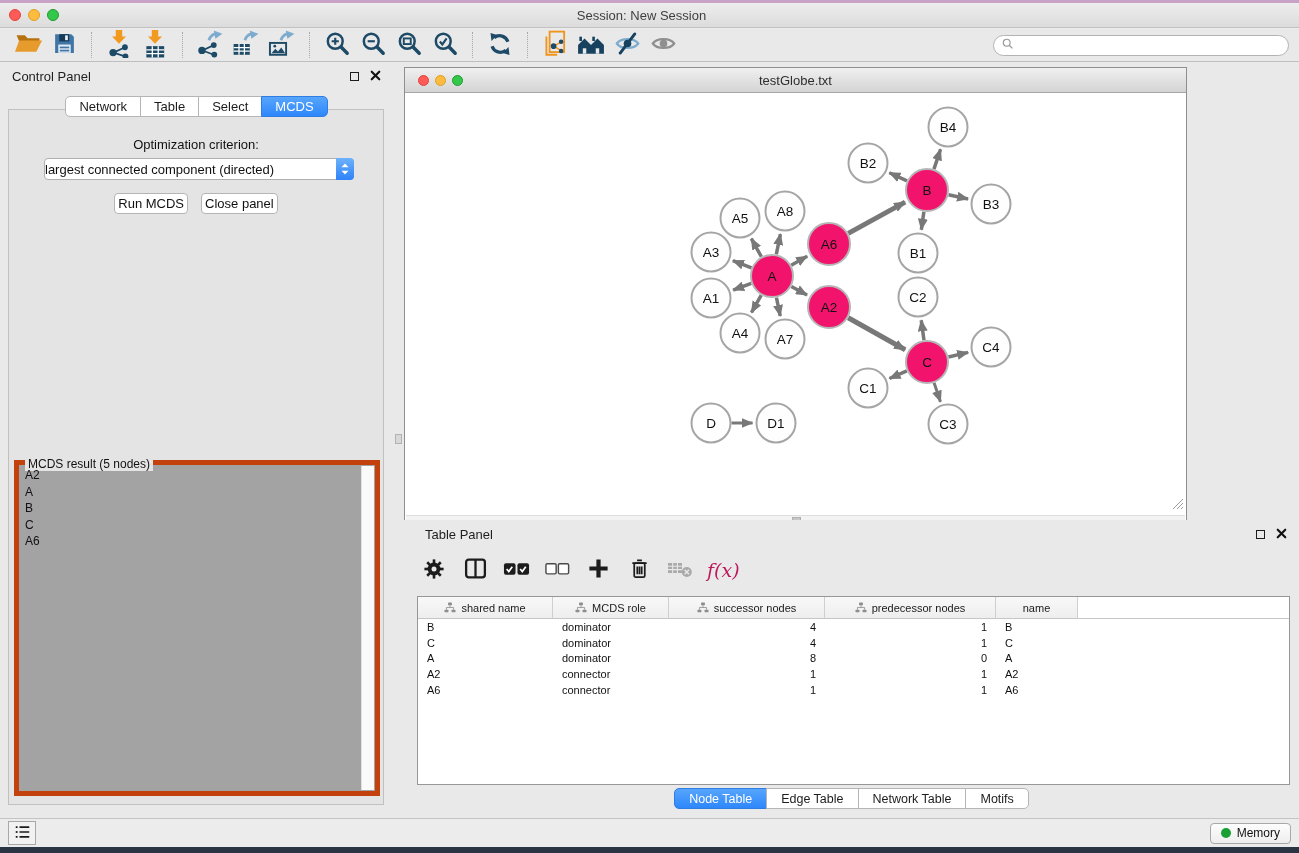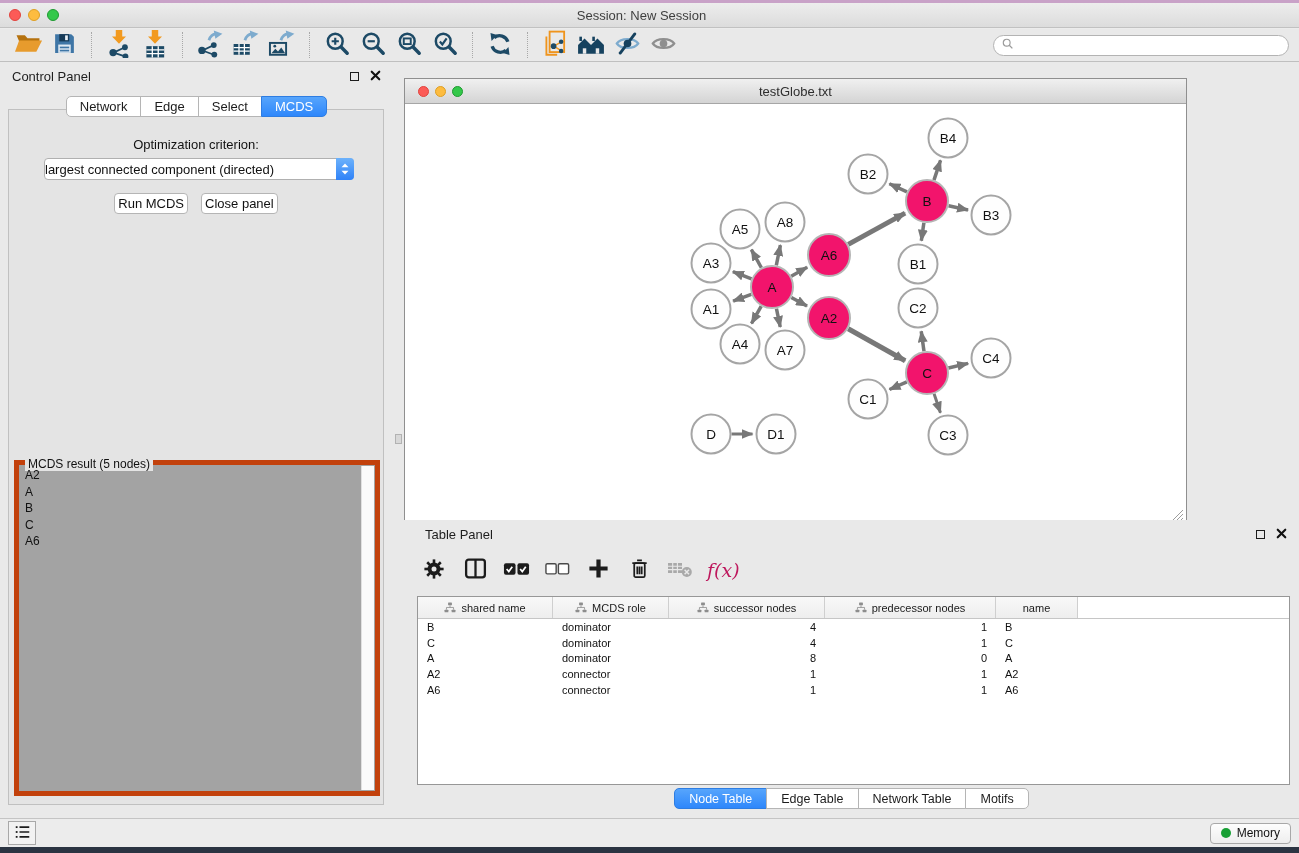--- a/index.html
+++ b/index.html
@@ -63,21 +63,21 @@
     border:5px solid #c2410c; background:#a3a3a3;text-decoration:underline; }
   .result-legend { position:absolute; top:-8px; left:6px; background:#e4e4e4; padding:0 3px;
     font-size:12px; color:#111; }
   .result-list { position:absolute; top:2px; left:2px; right:15px; bottom:2px; overflow:hidden;
     font-size:12px; color:#111; }
   .result-list .item { padding:1px 4px; line-height:14.5px; }
   .result-scroll { position:absolute; top:1px; right:1px; bottom:1px; width:13px;
     background:#fafafa; border-left:1px solid #e0e0e0; }
 
   
-  .network-window { position:absolute; left:404px; top:16px; width:783px; height:458px;
+  .network-window { position:absolute; left:404px; top:5px; width:783px; height:458px;
     background:#fff; border:1px solid #8f8f8f; }
   .nw-titlebar { position:relative; height:25px; background:linear-gradient(#f0f0f0,#d4d4d4);
     border-bottom:1px solid #a6a6a6; display:flex; align-items:center; }
   .nw-titlebar .traffic { margin-left:13px; gap:6px; }
   .nw-titlebar .light { width:11px; height:11px; }
   .nw-title { position:absolute; left:0; right:0; text-align:center; font-size:13px; color:#2e2e2e; }
   .nw-canvas { position:absolute; top:26px; left:1px; right:1px; bottom:9px; background:#fff; overflow:hidden; }
   .nw-hscroll { position:absolute; left:1px; right:1px; bottom:1px; height:8px; background:#f3f3f3;
     border-top:1px solid #dedede; }
   .nw-hthumb { position:absolute; left:calc(50% - 4px); top:1px; width:9px; height:5px;
@@ -289,21 +289,21 @@
         <span>Control Panel</span>
         <span class="panel-controls">
           <span class="float-ico"></span>
           <span><svg viewBox="0 0 14 14" width="11" height="11">
                 <path d="M2.2 2.2l9.6 9.6M11.8 2.2l-9.6 9.6" stroke="#111" stroke-width="2.7" stroke-linecap="round"></path>
               </svg></span>
         </span>
       </div>
       <div class="cp-tabs">
           <div class="seg-tab">Network</div>
-          <div class="seg-tab">Edge</div>
+          <div class="seg-tab">Table</div>
           <div class="seg-tab">Select</div>
           <div class="seg-tab active">MCDS</div>
         </div>
       <div class="cp-box">
         <div class="opt-label">Optimization criterion:</div>
         <div class="dropdown">
           <span class="dd-value">largest connected component (directed)</span>
           <span class="dd-stepper">
               <svg viewBox="0 0 12 16" width="10" height="14">
                 <polygon points="6,1.5 10.2,6 1.8,6" fill="#fff"></polygon>

